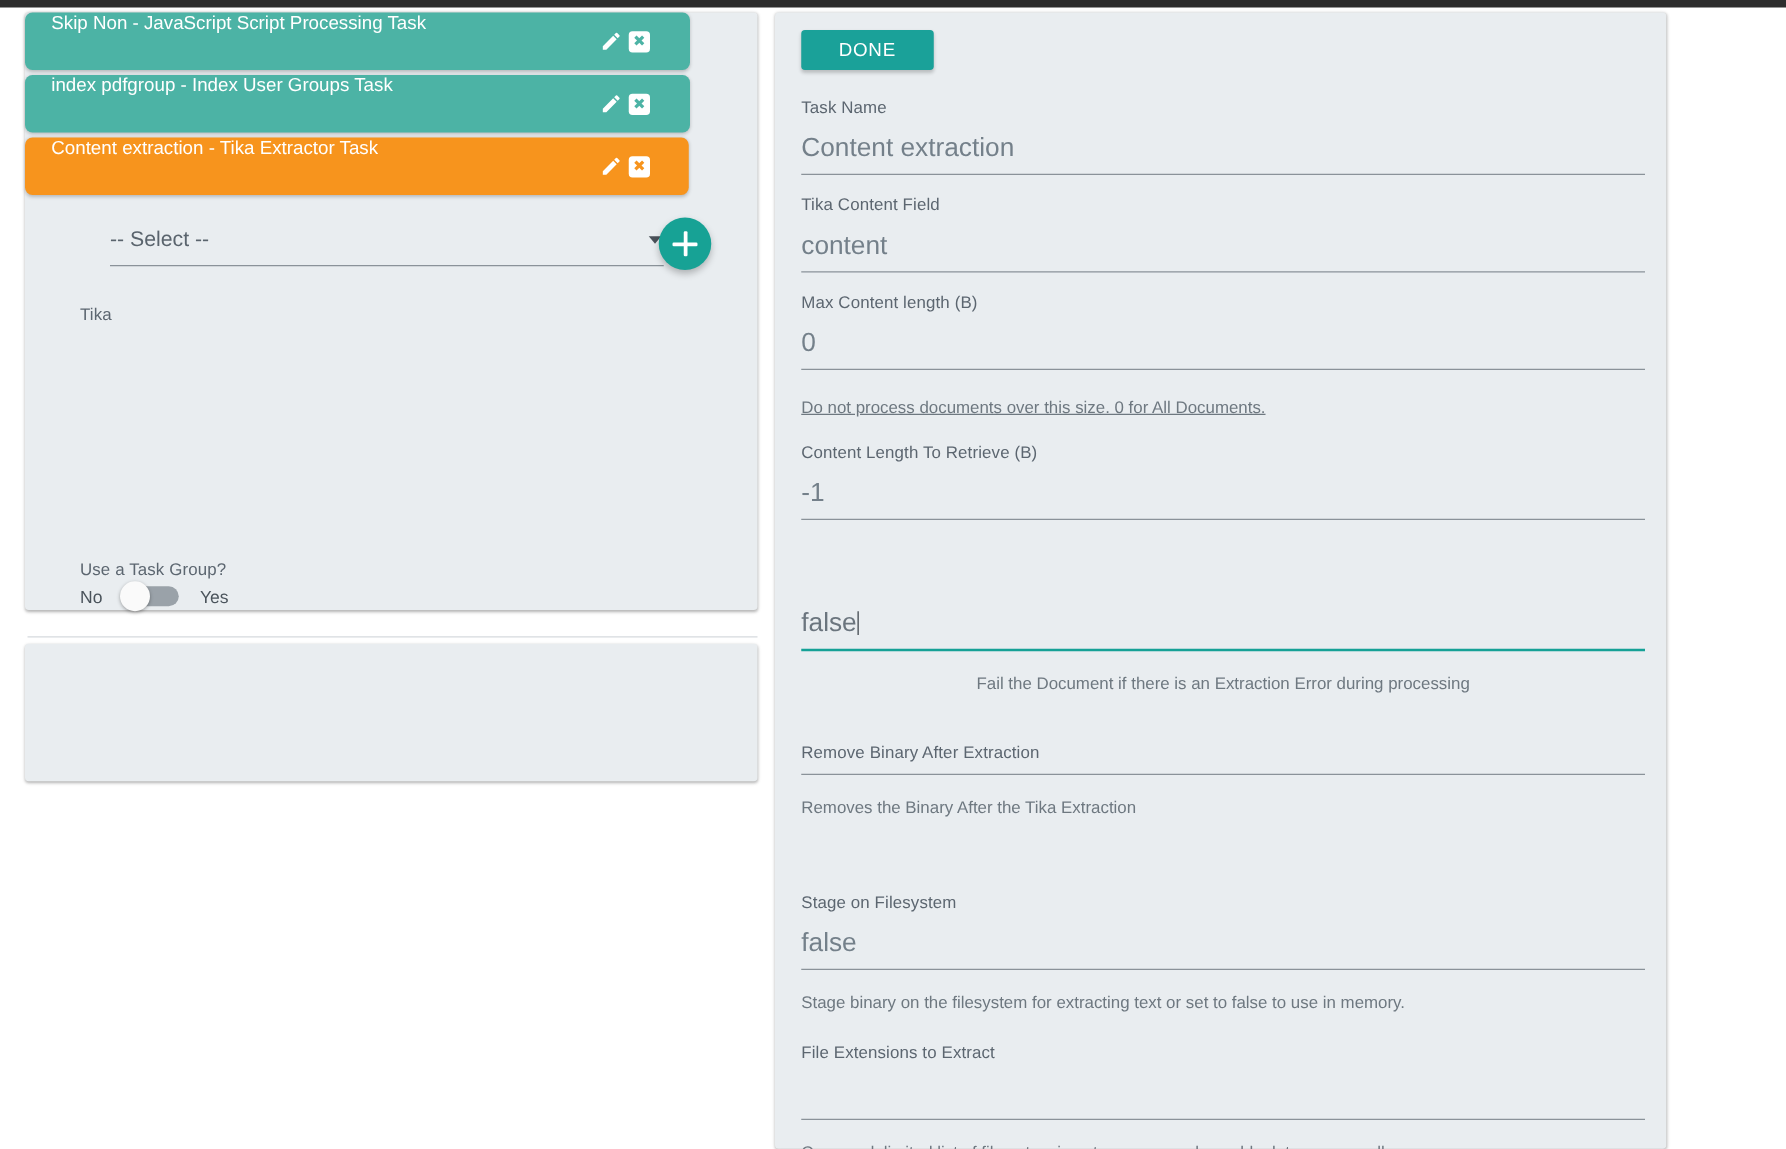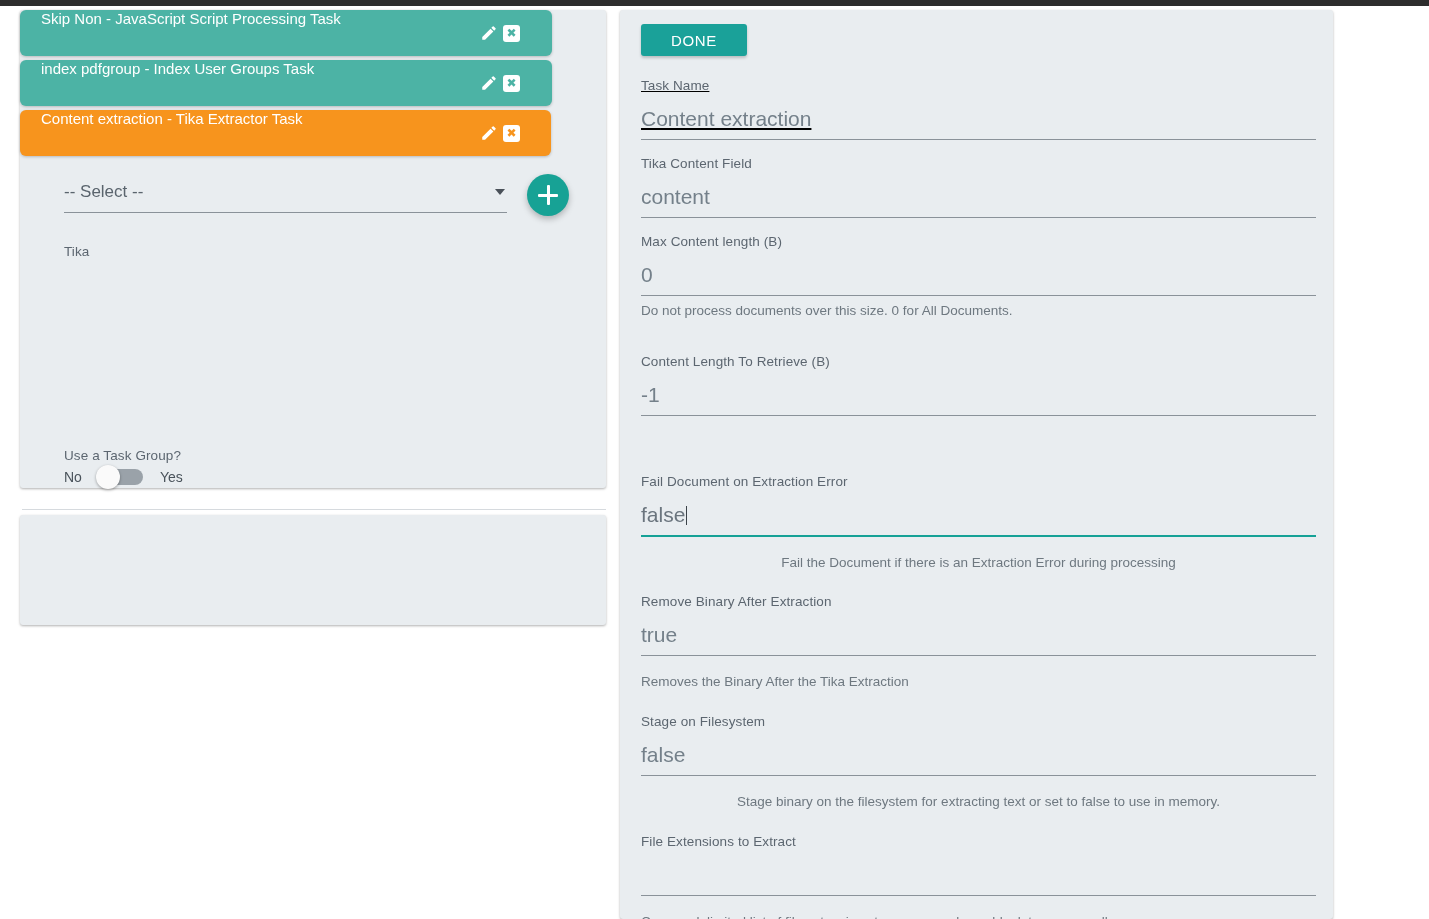--- a/index.html
+++ b/index.html
@@ -59,21 +59,21 @@
     line-height: 19px;
   }
 
   
   #thread-label   { position: absolute; left: 44px; top: 24px; }
   #thread-value   { position: absolute; left: 44px; top: 54px; width: 443px; }
   #thread-rule    { position: absolute; left: 44px; top: 83px; width: 443px; }
   #thread-helper  { position: absolute; left: 44px; top: 100px; width: 425px; }
 
   
-  .select-row { position: absolute; }
+  .select-row { position: absolute; margin-left: 24px; }
   .select-box {
     position: relative;
     width: 443px;
     padding-bottom: 8px;
   }
   .select-text {
     font-size: 17px; color: #5a646d; line-height: 24px;
   }
   .caret {
     position: absolute; right: 2px; top: 9px;
@@ -250,72 +250,68 @@
 
 <div class="card" id="left-card-post">
   
   
   
 </div>
 
 <div class="card" id="right-card"></div>
 <button id="done-button">DONE</button>
 <div id="right-fields-host">
-    <div class="r-field" style="top: 78px; text-decoration: underline;">
+    <div class="r-field" style="top: 78px;">
       <div class="field-label">Task Name</div>
       <div style="margin-top: 14px; height: 22px;">
         <div class="field-value">Content extraction</div>
       </div>
       <div class="underline" style="margin-top: 9px; width: 675px;"></div>
     </div>
     <div class="r-field" style="top: 156px;">
       <div class="field-label">Tika Content Field</div>
       <div style="margin-top: 14px; height: 22px;">
         <div class="field-value">content</div>
       </div>
       <div class="underline" style="margin-top: 9px; width: 675px;"></div>
     </div>
     <div class="r-field" style="top: 234px;">
       <div class="field-label">Max Content length (B)</div>
       <div style="margin-top: 14px; height: 22px;">
         <div class="field-value">0</div>
       </div>
       <div class="underline" style="margin-top: 9px; width: 675px;"></div>
-      <div class="helper" style="margin-top: 5px;">Do not process documents over this size. 0 for All Documents.</div>
+      <div class="helper" style="margin-top: 20px; text-decoration: underline;">Do not process documents over this size. 0 for All Documents.</div>
     </div>
     <div class="r-field" style="top: 354px;">
       <div class="field-label">Content Length To Retrieve (B)</div>
       <div style="margin-top: 14px; height: 22px;">
         <div class="field-value">-1</div>
       </div>
       <div class="underline" style="margin-top: 9px; width: 675px;"></div>
     </div>
     <div class="r-field" style="top: 474px;">
-      <div class="field-label">Fail Document on Extraction Error</div>
       <div style="margin-top: 14px; height: 22px;">
         <div class="field-value" style="position: relative; color: rgb(107, 117, 126);">false<span style="display: inline-block; width: 1px; height: 19px; background: rgb(59, 66, 72); vertical-align: -3px; margin-left: 1px;"></span></div>
       </div>
       <div class="underline focused" style="margin-top: 9px; width: 675px;"></div>
       <div class="helper" style="margin-top: 16px; text-align: center;">Fail the Document if there is an Extraction Error during processing</div>
     </div>
     <div class="r-field" style="top: 594px;">
       <div class="field-label">Remove Binary After Extraction</div>
-      <div style="margin-top: 14px; height: 22px;">
-        <div class="field-value">true</div>
-      </div>
       <div class="underline" style="margin-top: 9px; width: 675px;"></div>
       <div class="helper" style="margin-top: 16px;">Removes the Binary After the Tika Extraction</div>
     </div>
     <div class="r-field" style="top: 714px;">
       <div class="field-label">Stage on Filesystem</div>
       <div style="margin-top: 14px; height: 22px;">
         <div class="field-value">false</div>
       </div>
       <div class="underline" style="margin-top: 9px; width: 675px;"></div>
-      <div class="helper" style="margin-top: 16px; text-align: center;">Stage binary on the filesystem for extracting text or set to false to use in memory.</div>
+      <div class="helper" style="margin-top: 16px;">Stage binary on the filesystem for extracting text or set to false to use in memory.</div>
     </div>
     <div class="r-field" style="top: 834px;">
       <div class="field-label">File Extensions to Extract</div>
       <div style="margin-top: 14px; height: 22px;">
         <div class="field-value"></div>
       </div>
       <div class="underline" style="margin-top: 9px; width: 675px;"></div>
       <div class="helper" style="margin-top: 16px;">Comma delimited list of file extensions to process or leave blank to process all</div>
     </div>
   </div>

